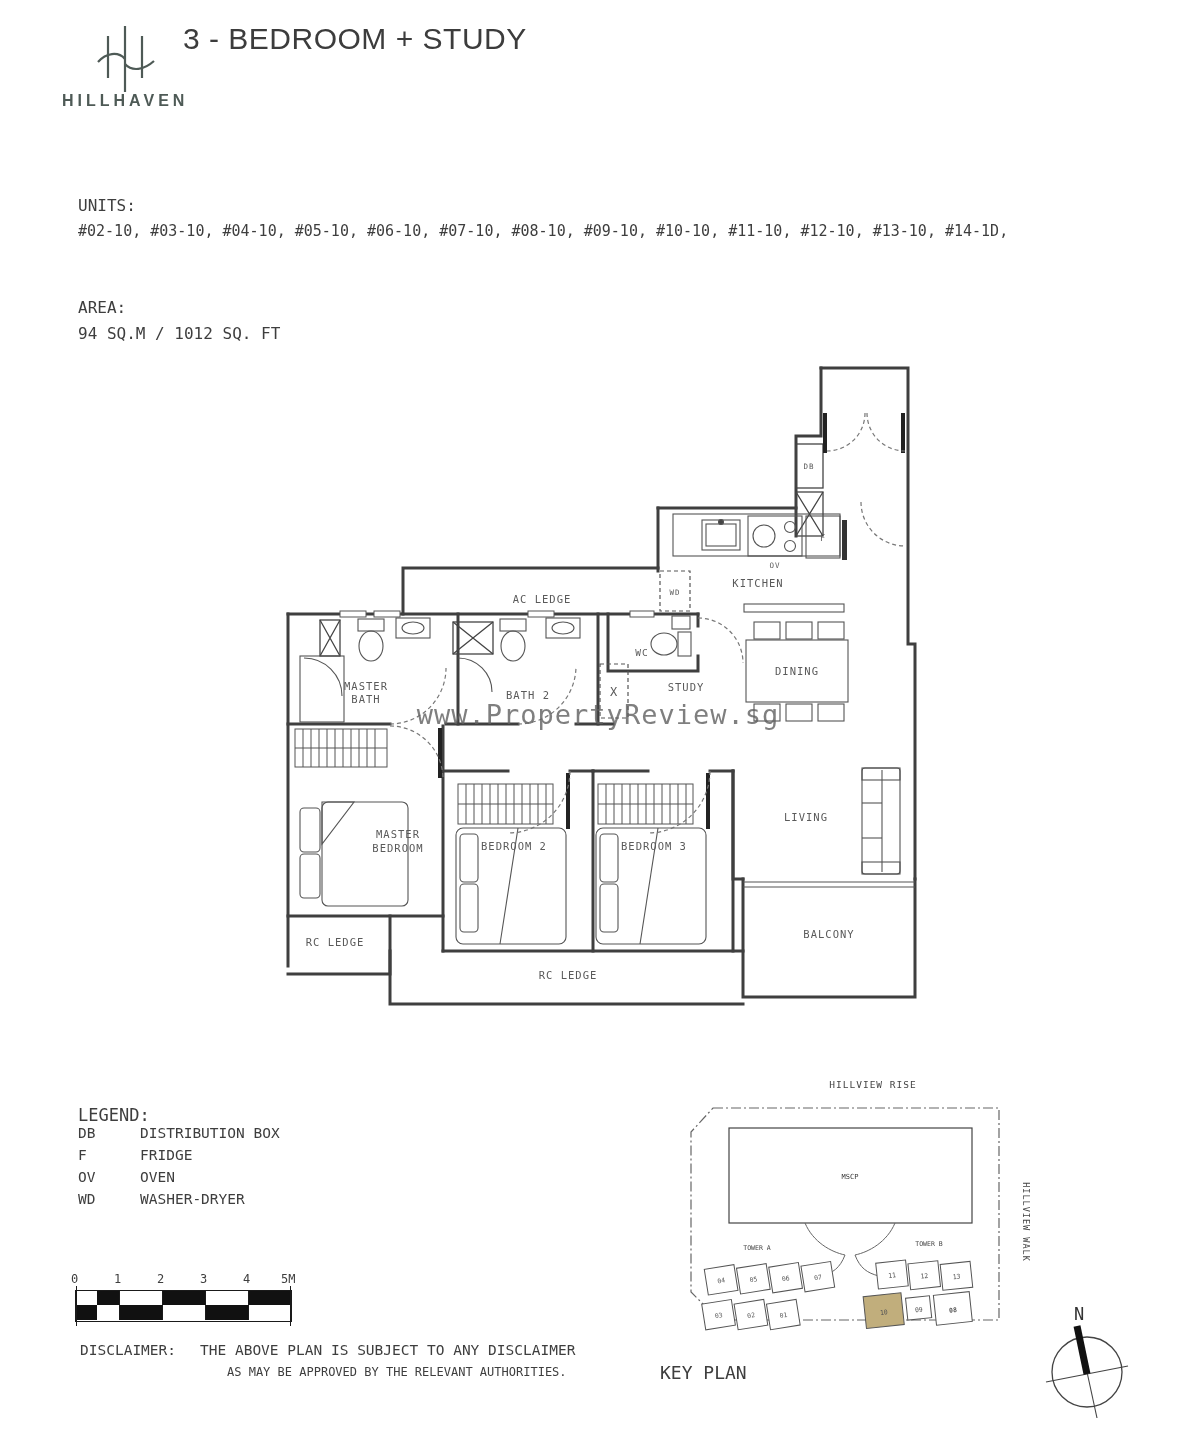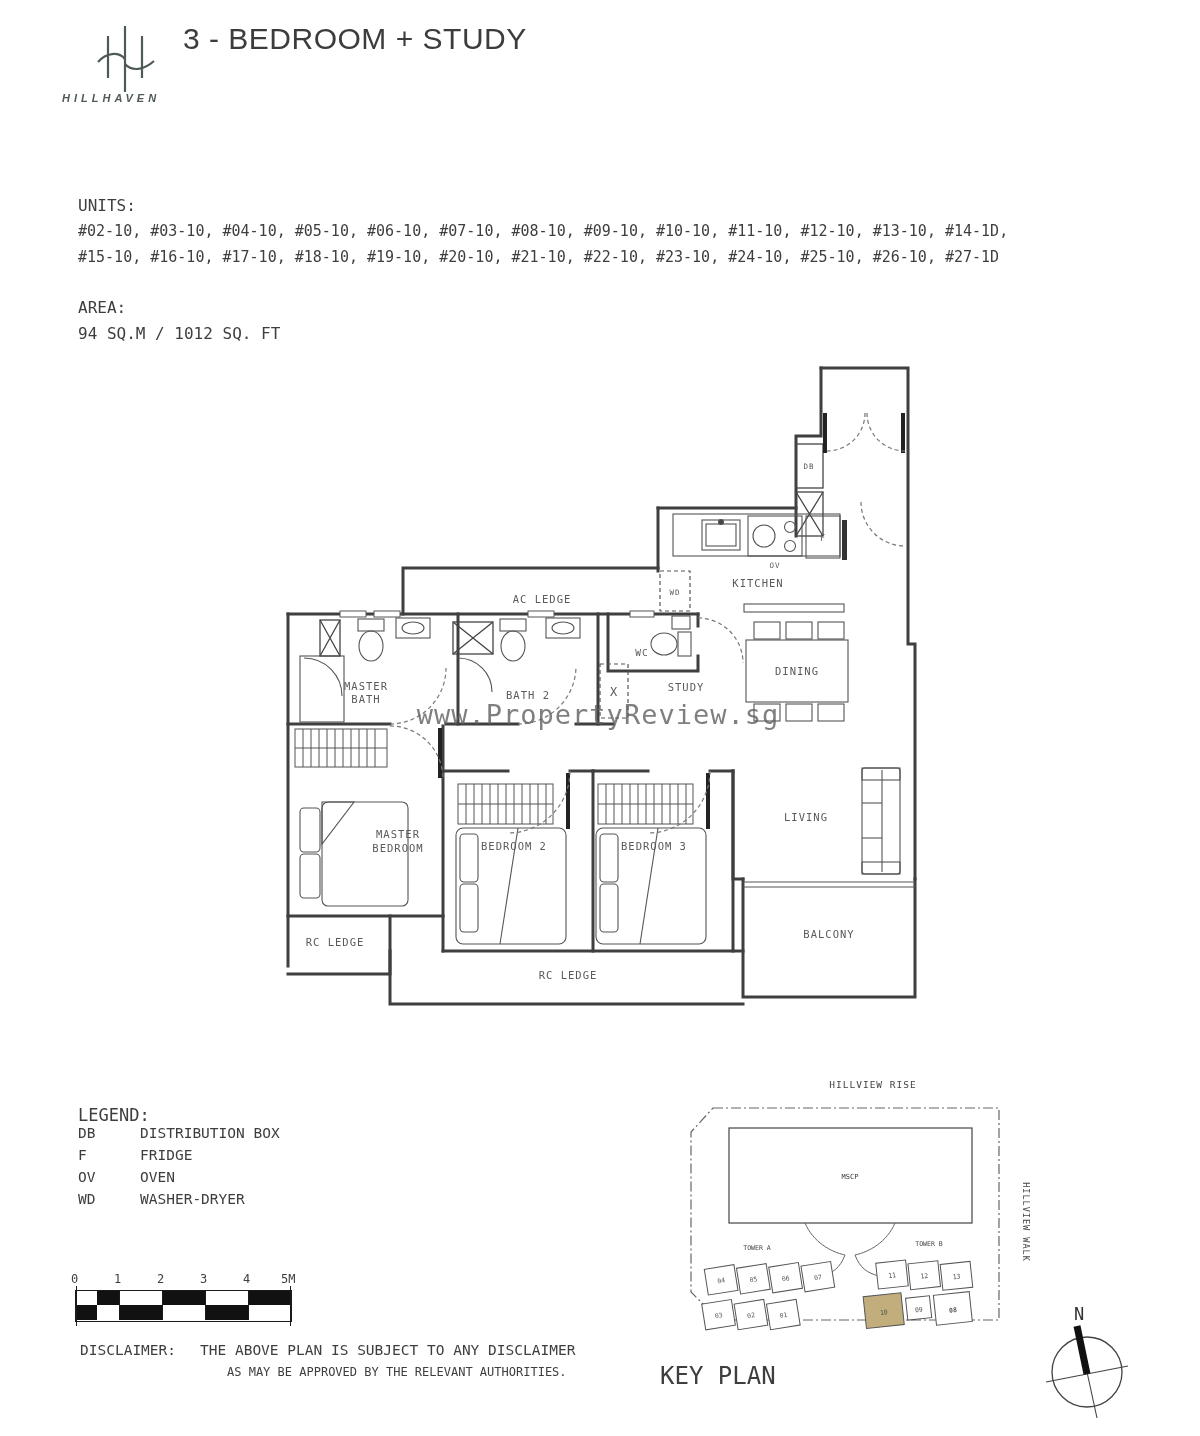--- a/index.html
+++ b/index.html
@@ -3,36 +3,36 @@
 <meta charset="utf-8">
 <style>
   html,body{margin:0;padding:0;background:#e8e8e8;}
   .page{position:relative;width:1200px;height:1436px;background:#ffffff;overflow:hidden;
         font-family:"DejaVu Sans Mono", monospace;color:#3d3d3d;}
   .abs{position:absolute;}
   
   .title-block{left:183px;top:22px;line-height:1.12;}
   .title-line{font-family:"Liberation Sans", sans-serif;font-size:30px;font-weight:400;
               color:#3c3c3c;letter-spacing:0.5px;}
-  .brand-text{font-family:"Liberation Sans", sans-serif;font-size:11px;letter-spacing:4px;
-              color:#4e5a56;font-weight:bold;font-style:italic;}
+  .brand-text{font-family:"Liberation Sans", sans-serif;font-size:16px;letter-spacing:4px;
+              color:#4e5a56;font-weight:bold;}
   
   .cad{font-family:"DejaVu Sans Mono", monospace;color:#3e3e3e;}
   .units-label{left:78px;top:196px;font-size:16px;text-align:center;}
   .units-line1{left:78px;top:222px;font-size:15px;letter-spacing:0px;white-space:nowrap;}
   .units-line2{left:78px;top:248px;font-size:15px;white-space:nowrap;}
   .area-label{left:78px;top:298px;font-size:16px;}
   .area-value{left:78px;top:324px;font-size:16px;}
   .legend-label{left:78px;top:1105px;font-size:17px;}
   .legend-row{font-size:14.5px;white-space:nowrap;}
   .legend-abbr{display:inline-block;width:62px;}
   .disclaimer-label{left:80px;top:1342px;font-size:14.5px;}
   .disclaimer-l1{left:200px;top:1342px;font-size:14.5px;white-space:nowrap;}
   .disclaimer-l2{left:200px;top:1365px;font-size:12px;white-space:nowrap;margin-left:27px;}
-  .keyplan-title{left:660px;top:1362px;font-size:24px;}
+  .keyplan-title{left:660px;top:1362px;font-size:18px;}
   .keyplan-sub{left:660px;top:1460px;font-size:17px;white-space:nowrap;}
   
   .scalebar{left:75px;top:1272px;width:216px;height:60px;}
   .sb-labels{position:absolute;left:0;top:0;width:216px;height:14px;}
   .sb-tick-label{position:absolute;top:0;font-size:12px;transform:translateX(-4px);}
   .sb-bar{position:absolute;left:0;top:18px;width:215px;height:30px;border:1px solid #1a1a1a;}
   .sb-cell{position:absolute;background:#111;}
   .sb-vline{position:absolute;width:1px;background:#1a1a1a;}
   svg text{font-family:"DejaVu Sans Mono", monospace;}
 </style>
@@ -51,21 +51,20 @@
     </g>
   </svg>
   <div class="abs brand-text" style="left:62px;top:92px;">HILLHAVEN</div>
 
   <div class="abs title-block">
     <div class="title-line">3 - BEDROOM + STUDY</div>
   </div>
 
   <div class="abs cad units-label">UNITS:</div>
   <div class="abs cad units-line1">#02-10, #03-10, #04-10, #05-10, #06-10, #07-10, #08-10, #09-10, #10-10, #11-10, #12-10, #13-10, #14-1D,</div>
-  <div class="abs cad units-line2">#15-10, #16-10, #17-10, #18-10, #19-10, #20-10, #21-10, #22-10, #23-10, #24-10, #25-10, #26-10, #27-1D</div>
 
   <div class="abs cad area-label">AREA:</div>
   <div class="abs cad area-value">94 SQ.M / 1012 SQ. FT</div>
 
   <svg class="abs" style="left:278px;top:356px;" width="660" height="650" viewBox="0 0 660 650">
 
     <g stroke="#3f3f3f" stroke-width="3" fill="none" stroke-linecap="square">
       <path d="M 543,12 H 630 V 288 H 637 V 523"></path>
       <path d="M 543,12 V 80 H 518 V 180"></path>
       <path d="M 637,523 V 641 H 465 V 523"></path>

